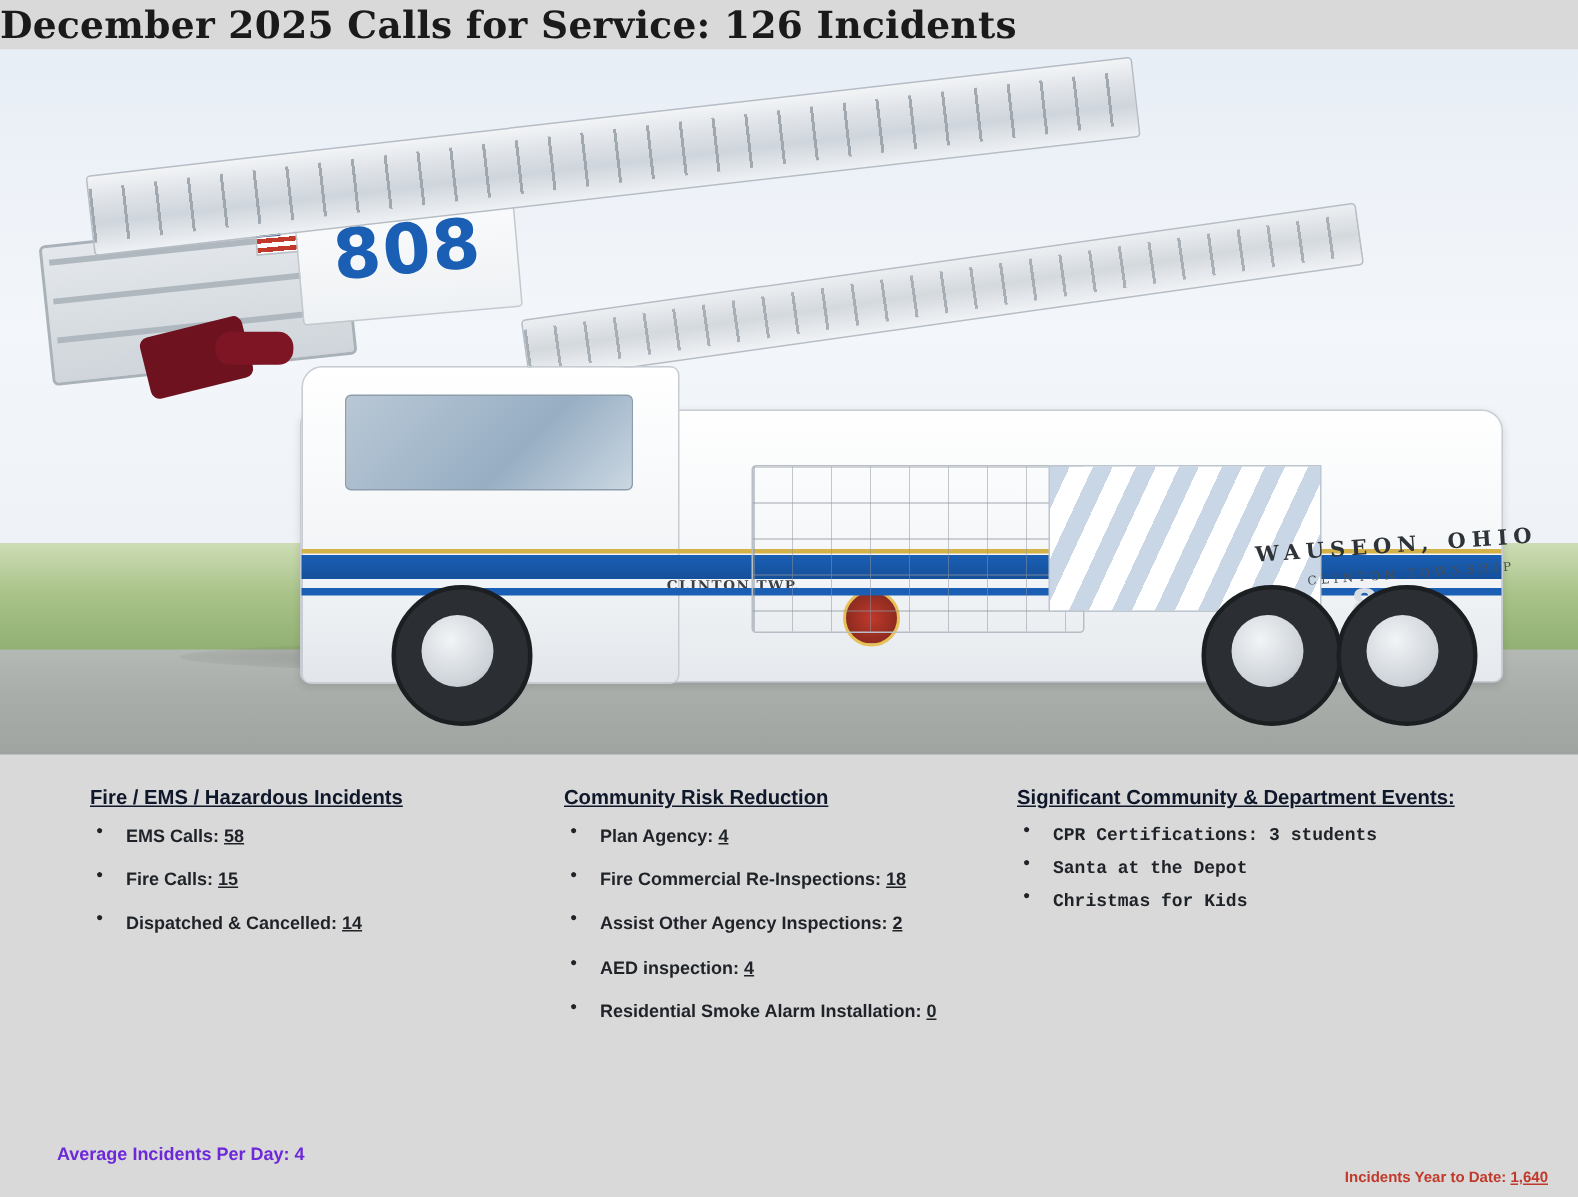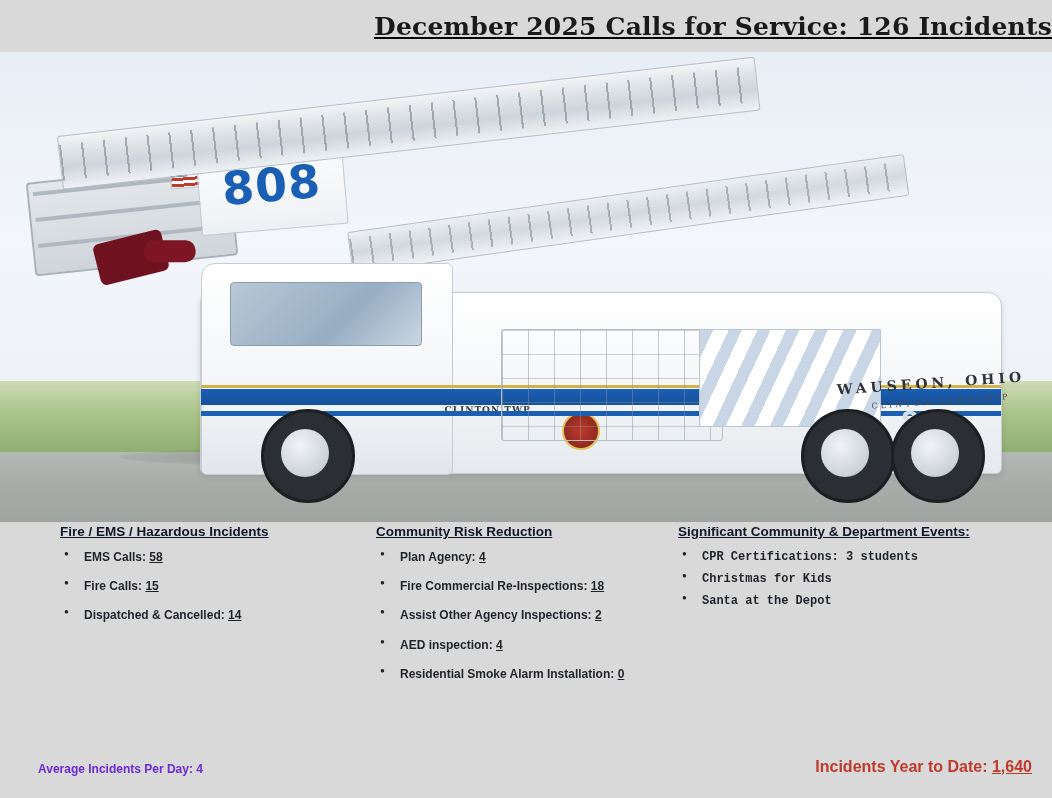--- a/index.html
+++ b/index.html
@@ -10,26 +10,25 @@
     width: 1052px;
     height: 798px;
     background: #d9d9d9;
     font-family: "Liberation Sans", sans-serif;
     overflow: hidden;
     position: relative;
   }
 
   
   .header {
-    height: 52px;
+    height: 33px;
     display: flex;
     align-items: center;
-    justify-content: flex-end;
+    justify-content: flex-start;
     background: #d9d9d9;
-    text-decoration: underline;
   }
   .header-title {
     font-family: "DejaVu Serif", serif;
     font-weight: bold;
     font-size: 25px;
     color: #1a1a1a;
     letter-spacing: 0.2px;
   }
 
   
@@ -269,22 +268,22 @@
   .col-3 ul.items li:first-child { margin-bottom: 6px; }
 
   
   .footer-left {
     position: absolute;
     left: 38px; bottom: 22px;
     font-size: 12px; font-weight: bold; color: #6d28d9;
   }
   .footer-right {
     position: absolute;
-    right: 20px; bottom: 22px;
-    font-size: 16px; font-weight: bold; color: #c0392b;
+    right: 20px; bottom: 7px;
+    font-size: 10px; font-weight: bold; color: #c0392b;
   }
   .footer-right .num { text-decoration: underline; }
 </style>
 </head>
 <body>
 
 <div class="header">
   <div class="header-title">December 2025 Calls for Service: 126 Incidents</div>
 </div>
 
@@ -390,24 +389,24 @@
     </ul>
   </div>
 
   <div class="col col-3">
     <div class="col-title">Significant Community &amp; Department Events:</div>
     <ul class="items">
       <li>
         <span>CPR Certifications: 3 students</span>
       </li>
       <li>
+        <span>Santa at the Depot</span>
+      </li>
+      <li>
         <span>Christmas for Kids</span>
-      </li>
-      <li>
-        <span>Santa at the Depot</span>
       </li>
     </ul>
   </div>
 </div>
 
 <div class="footer-left">Average Incidents Per Day: 4</div>
 <div class="footer-right">
   <span>Incidents Year to Date:</span>
   <span class="num">1,640</span>
 </div>

